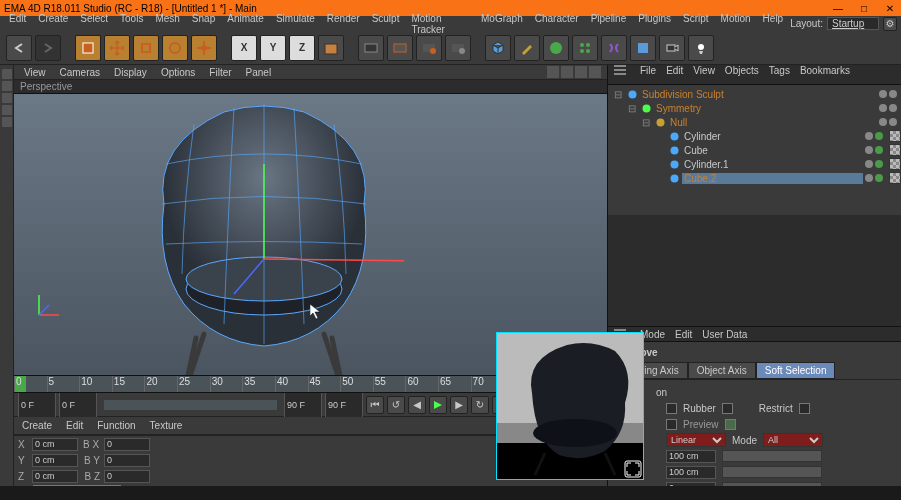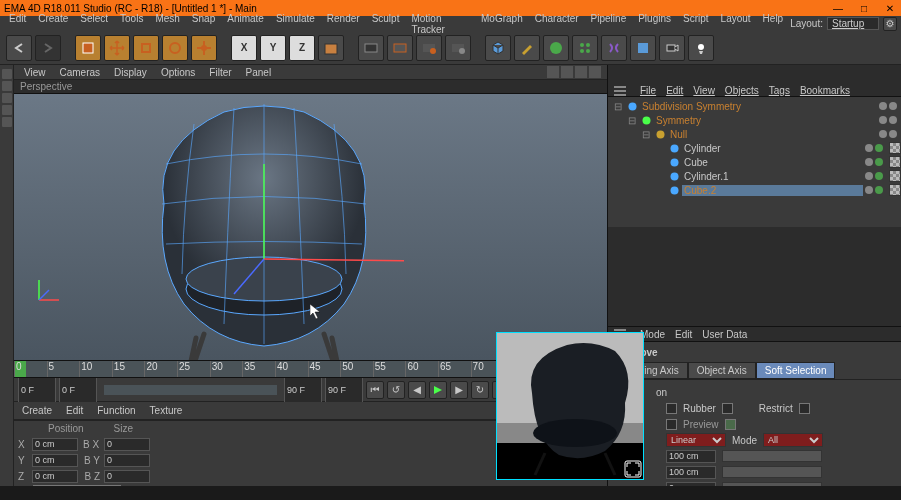--- a/index.html
+++ b/index.html
@@ -42,21 +42,21 @@
 .pbtn.green svg { fill:#4aff4a; }
 .attr-menu { height:18px; background:#3a3a3a; display:flex; align-items:center; padding:0 8px; gap:14px; border-bottom:1px solid #222; }
 .attr-menu span { cursor:default; }
 .coord-panel { background:#3a3a3a; border-top:1px solid #222; }
 .coord-row { display:flex; align-items:center; height:16px; padding:0 4px; gap:4px; }
 .coord-row label { width:10px; color:#aaa; }
 .coord-row input { background:#2a2a2a; border:1px solid #555; color:#ccc; width:46px; height:13px; font-size:9px; padding:0 2px; }
 .coord-head { display:flex; padding:2px 4px; gap:30px; }
 .coord-head span { color:#999; }
 .rightcol { flex:1; background:#3a3a3a; display:flex; flex-direction:column; border-left:1px solid #111; }
-.panel-tabs { height:32px; background:#2c2c2c; display:flex; align-items:flex-end; padding:0 6px; gap:10px; border-bottom:1px solid #111;text-decoration:underline; }
+.panel-tabs { height:20px; background:#2c2c2c; display:flex; align-items:flex-start; padding:0 6px; gap:10px; border-bottom:1px solid #111; }
 .panel-tabs span { cursor:default; }
 .panel-tabs .ham { width:12px; height:10px; background:linear-gradient(#888 0 2px,transparent 2px 4px,#888 4px 6px,transparent 6px 8px,#888 8px 10px); margin-right:4px; }
 .obj-tree { background:#3a3a3a; min-height:130px; padding:2px 0; }
 .tree-row { display:flex; align-items:center; height:14px; padding-left:4px; gap:2px; }
 .tree-row .indent { display:inline-block; }
 .tree-row .icon { width:12px; height:12px; display:flex; align-items:center; justify-content:center; }
 .tree-row .name { flex:1; padding-left:2px; }
 .tree-row .name.sel { background:#5a7a9a; }
 .tree-row .dots { display:flex; gap:2px; margin-left:auto; margin-right:4px; }
 .dot { width:8px; height:8px; border-radius:50%; }
@@ -103,21 +103,21 @@
     <span>Animate</span>
     <span>Simulate</span>
     <span>Render</span>
     <span>Sculpt</span>
     <span>Motion Tracker</span>
     <span>MoGraph</span>
     <span>Character</span>
     <span>Pipeline</span>
     <span>Plugins</span>
     <span>Script</span>
-    <span>Layout</span>
+    <span>Motion</span>
     <span>Help</span>
   </div>
   <div class="right">
     <span>Layout:</span>
     <input value="Startup" style="">
     <div class="tbtn" style="width:14px;height:14px">⚙</div>
   </div>
 </div>
 
 <div class="toolbar">
@@ -349,24 +349,20 @@
     </div>
 
     <div class="attr-menu">
       <span>Create</span>
       <span>Edit</span>
       <span>Function</span>
       <span>Texture</span>
     </div>
 
     <div class="coord-panel">
-      <div class="coord-head">
-        <span style="margin-left:30px">Position</span>
-        <span>Size</span>
-      </div>
       <div class="coord-row">
         <label>X</label>
         <input value="0 cm" style="">
         <label style="width:18px;text-align:center">B X</label>
         <input value="0" style="">
       </div>
       <div class="coord-row">
         <label>Y</label>
         <input value="0 cm" style="">
         <label style="width:18px;text-align:right">B Y</label>
@@ -396,21 +392,21 @@
     </div>
     <div class="obj-tree" id="tree">
         <div class="tree-row">
           <span class="indent" style="width: 0px;"></span>
           <span style="width: 10px; color: rgb(136, 136, 136);">⊟</span>
           <span class="icon">
             <svg width="11" height="11">
               <circle cx="5.5" cy="5.5" r="4" fill="#4aa8ff"></circle>
             </svg>
           </span>
-          <span class="name" style="color: rgb(200, 128, 48);">Subdivision Symmetry</span>
+          <span class="name" style="color: rgb(200, 128, 48);">Subdivision Sculpt</span>
           <span class="dots">
             <span class="dot gr"></span>
             <span class="dot gr"></span>
           </span>
         </div>
         <div class="tree-row">
           <span class="indent" style="width: 14px;"></span>
           <span style="width: 10px; color: rgb(136, 136, 136);">⊟</span>
           <span class="icon">
             <svg width="11" height="11">

